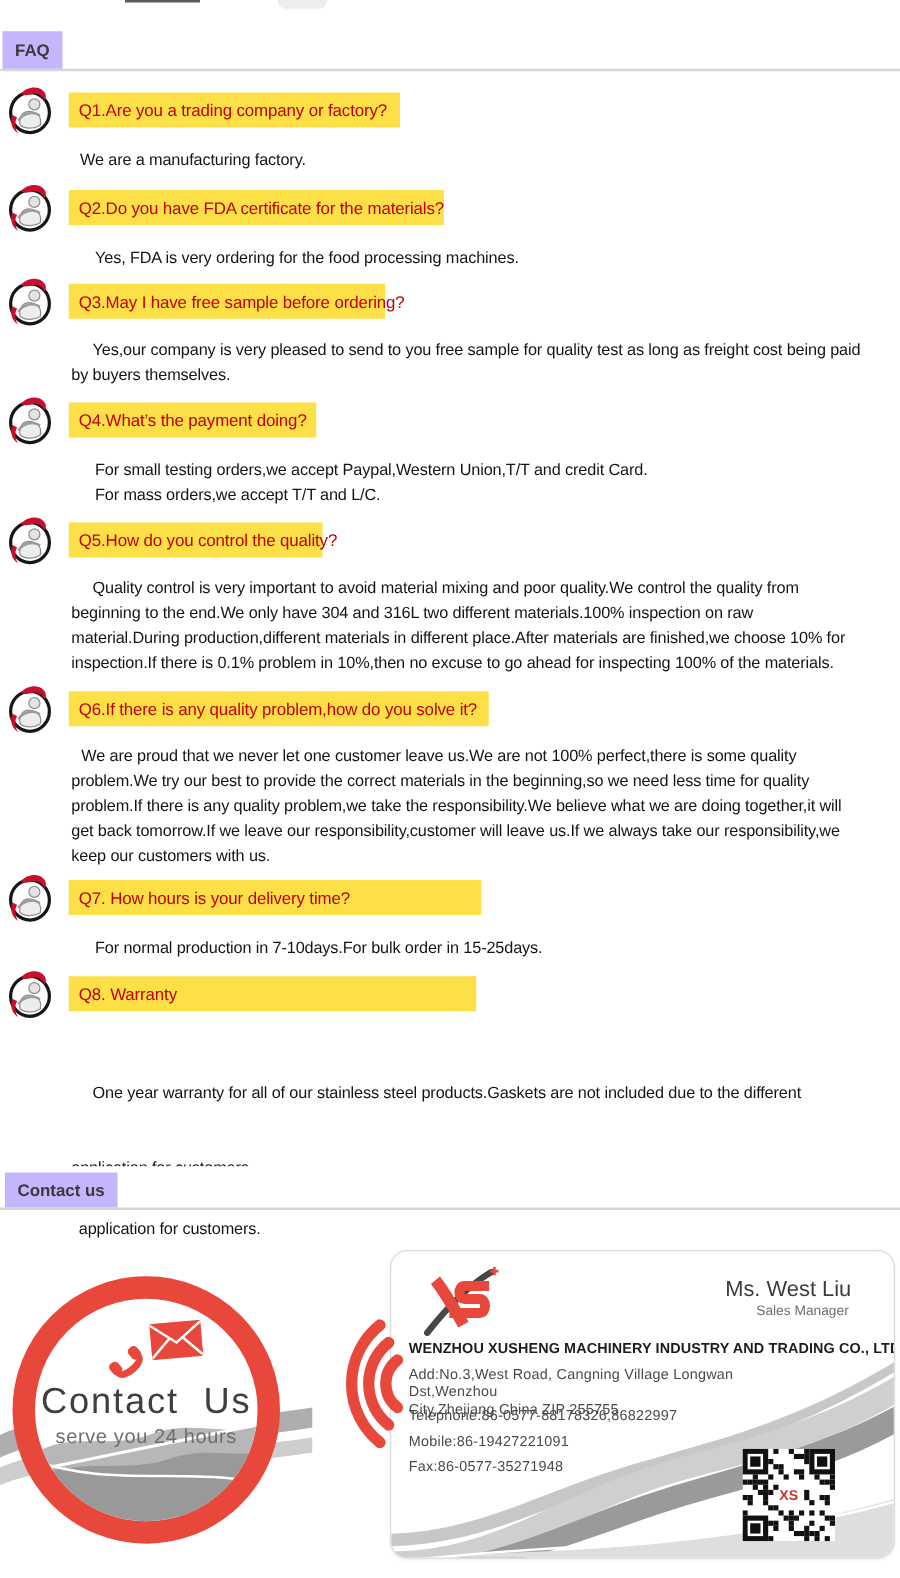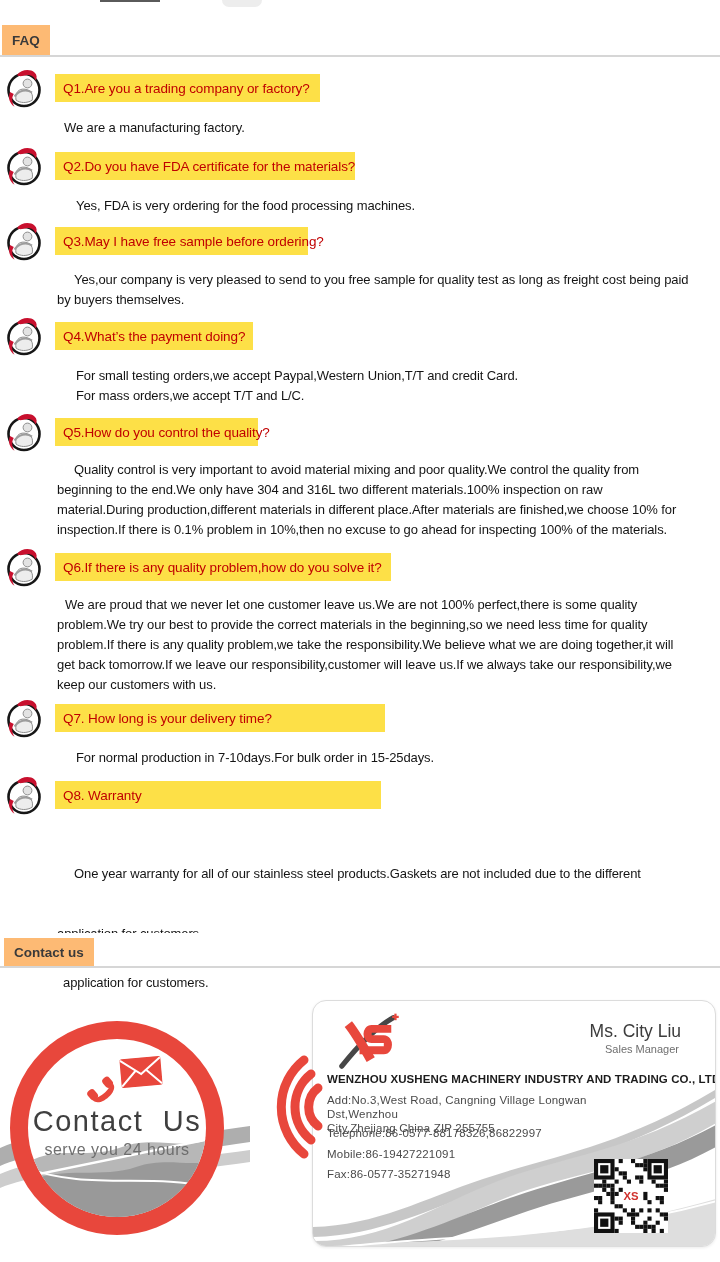--- a/index.html
+++ b/index.html
@@ -7,21 +7,21 @@
           font-family:"Liberation Sans",sans-serif;color:#151515;}
 
   
   .top-artifact{position:absolute;left:100px;top:0;width:60px;height:2px;background:#5a5a5a;}
   .top-smudge{position:absolute;left:222px;top:0;width:40px;height:7px;background:#ededed;border-radius:0 0 20px 20px;}
 
   
   .tab-row{position:absolute;left:0;width:720px;border-bottom:2px solid #d6d6d6;}
   .tab-row.faq{top:0;height:55px;}
   .tab-row.contact{top:909px;height:57px;}
-  .sec-tab{position:absolute;bottom:0;background:#fdba74;color:#3a3a3a;
+  .sec-tab{position:absolute;bottom:0;background:#c4b5fd;color:#3a3a3a;
            font-size:13.5px;font-weight:600;display:flex;align-items:center;padding:0 10px;}
   .tab-row.faq .sec-tab{left:2px;height:30px;}
   .tab-row.contact .sec-tab{left:4px;height:28px;}
 
   
   .fitem{position:absolute;left:0;width:720px;}
   .fitem .logo{position:absolute;left:4px;top:0;width:40px;height:40px;}
   .fitem .qbar{position:absolute;left:55px;top:6px;height:28px;background:#fde047;
                display:flex;align-items:center;padding-left:8px;box-sizing:border-box;
                color:#c00000;font-size:13.5px;letter-spacing:-.1px;white-space:nowrap;}
@@ -168,21 +168,21 @@
     <div class="ans">We are proud that we never let one customer leave us.We are not 100% perfect,there is some quality
 problem.We try our best to provide the correct materials in the beginning,so we need less time for quality
 problem.If there is any quality problem,we take the responsibility.We believe what we are doing together,it will
 get back tomorrow.If we leave our responsibility,customer will leave us.If we always take our responsibility,we
 keep our customers with us.</div>
   </div>
   <div class="fitem fi6">
     <svg class="logo">
         <use href="#sym-logo"></use>
       </svg>
-    <div class="qbar">Q7. How long is your delivery time?</div>
+    <div class="qbar">Q7. How hours is your delivery time?</div>
     <div class="ans">For normal production in 7-10days.For bulk order in 15-25days.</div>
   </div>
   <div class="fitem fi7">
     <svg class="logo">
         <use href="#sym-logo"></use>
       </svg>
     <div class="qbar">Q8. Warranty</div>
     <div class="ans">
       <div class="lead">One year warranty for all of our stainless steel products.Gaskets are not included due to the different</div>
       <div class="clipped">application for customers</div>
@@ -226,21 +226,21 @@
     <svg class="card-waves" width="404" height="247" viewBox="0 0 404 247">
       <path d="M-5,226 C60,226 110,198 170,178 C240,154 310,146 410,84 L410,92 C310,154 240,164 175,188 C115,208 65,236 -5,236 Z" fill="#bdbdbd" opacity="0.85"></path>
       <path d="M-5,240 C70,242 120,205 185,180 C250,155 320,150 410,96 L410,118 C330,168 255,172 195,196 C135,220 80,252 -5,252 Z" fill="#cfcfcf"></path>
       <path d="M-5,252 C80,250 140,216 200,196 C270,172 340,160 410,120 L410,142 C345,180 280,188 215,210 C150,232 90,258 -5,264 Z" fill="#9a9a9a"></path>
       <path d="M-5,247 C110,236 230,248 410,196 L410,247 L-5,247 Z" fill="#dedede"></path>
       <path d="M20,247 C140,232 260,240 404,200" stroke="#ffffff" stroke-width="2" fill="none"></path>
     </svg>
     <svg class="card-logo" width="66" height="56">
       <use href="#sym-xs"></use>
     </svg>
-    <div class="card-name">Ms. City Liu</div>
+    <div class="card-name">Ms. West Liu</div>
     <div class="card-title">Sales Manager</div>
     <div class="card-company">WENZHOU XUSHENG MACHINERY INDUSTRY AND TRADING CO., LTD.</div>
     <div class="card-line card-addr">Add:No.3,West Road, Cangning Village Longwan Dst,Wenzhou
 City,Zhejiang China ZIP 255755</div>
     <div class="card-line card-tel">Telephone:86-0577-88178326,86822997</div>
     <div class="card-line card-mob">Mobile:86-19427221091</div>
     <div class="card-line card-fax">Fax:86-0577-35271948</div>
     <svg class="qr" id="qr-svg" width="74" height="74" viewBox="0 0 72 72">
         <rect x="0" y="0" width="72" height="72" fill="#ffffff"></rect>
         <rect x="24" y="0" width="4" height="4" fill="#111111"></rect>

